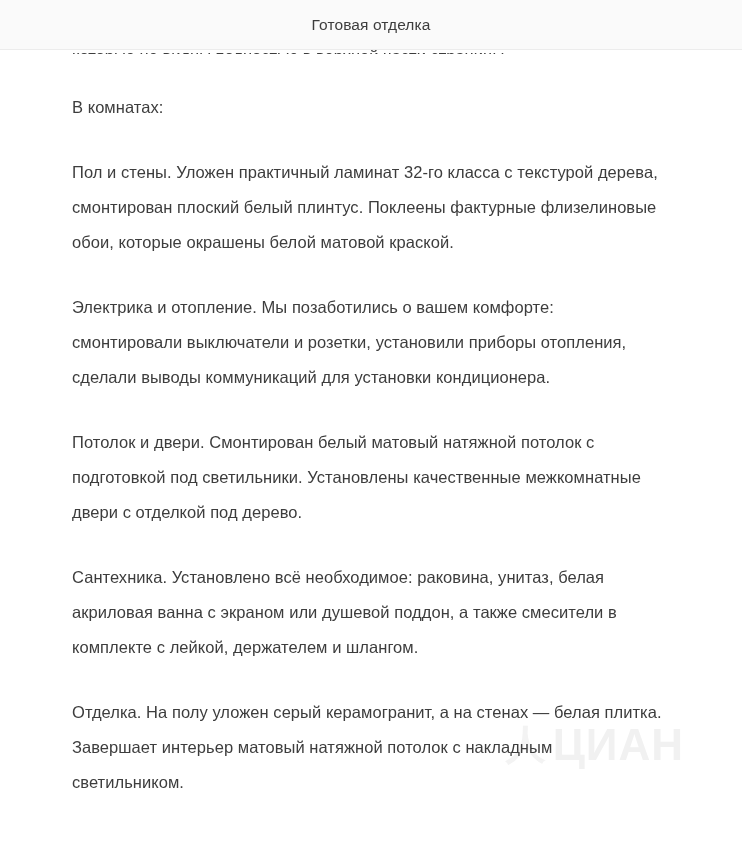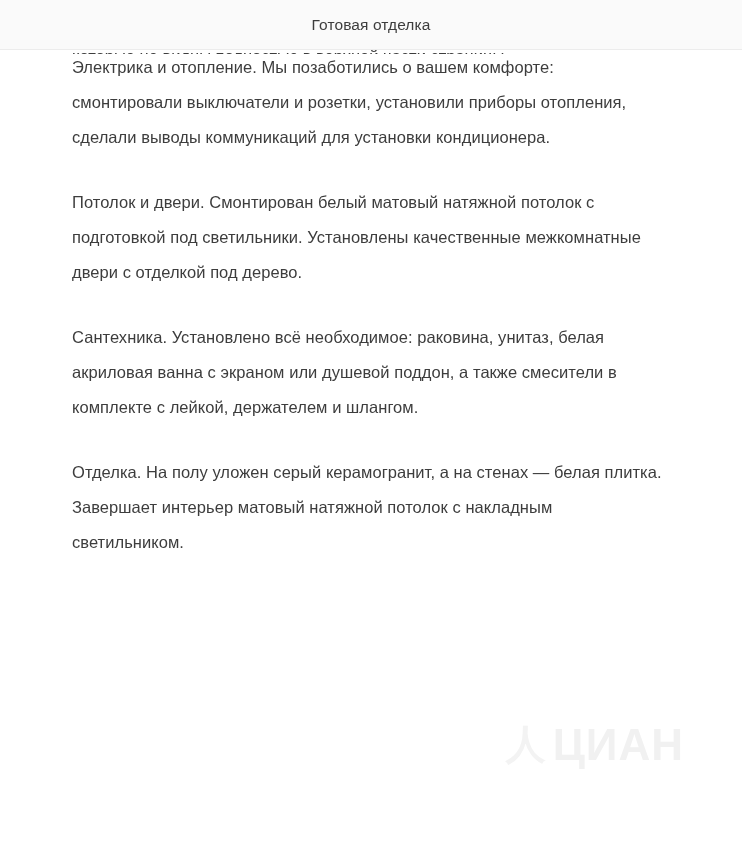--- a/index.html
+++ b/index.html
@@ -106,20 +106,22 @@
   </div>
 
   <div class="watermark">
     <span class="wm-mark">人</span>
     <span>ЦИАН</span>
   </div>
 
   <div class="content">
     <div class="clipped-line">которые не видны полностью в верхней части страницы</div>
     <div class="body-text">
+      <p class="para first">В комнатах:</p>
+      <p class="para">Пол и стены. Уложен практичный ламинат 32-го класса с текстурой дерева, смонтирован плоский белый плинтус. Поклеены фактурные флизелиновые обои, которые окрашены белой матовой краской.</p>
       <p class="para">Электрика и отопление. Мы позаботились о вашем комфорте: смонтировали выключатели и розетки, установили приборы отопления, сделали выводы коммуникаций для установки кондиционера.</p>
       <p class="para">Потолок и двери. Смонтирован белый матовый натяжной потолок с подготовкой под светильники. Установлены качественные межкомнатные двери с отделкой под дерево.</p>
       <p class="para">Сантехника. Установлено всё необходимое: раковина, унитаз, белая акриловая ванна с экраном или душевой поддон, а также смесители в комплекте с лейкой, держателем и шлангом.</p>
       <p class="para">Отделка. На полу уложен серый керамогранит, а на стенах — белая плитка. Завершает интерьер матовый натяжной потолок с накладным светильником.</p>
     </div>
   </div>
 
 </div>
 
 </body></html>

